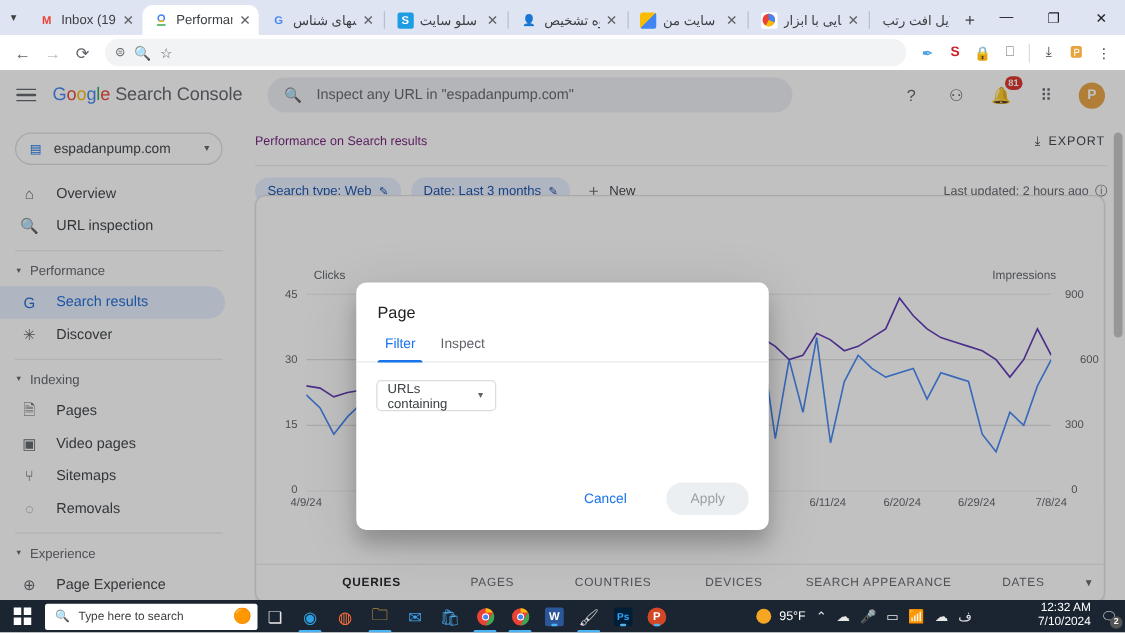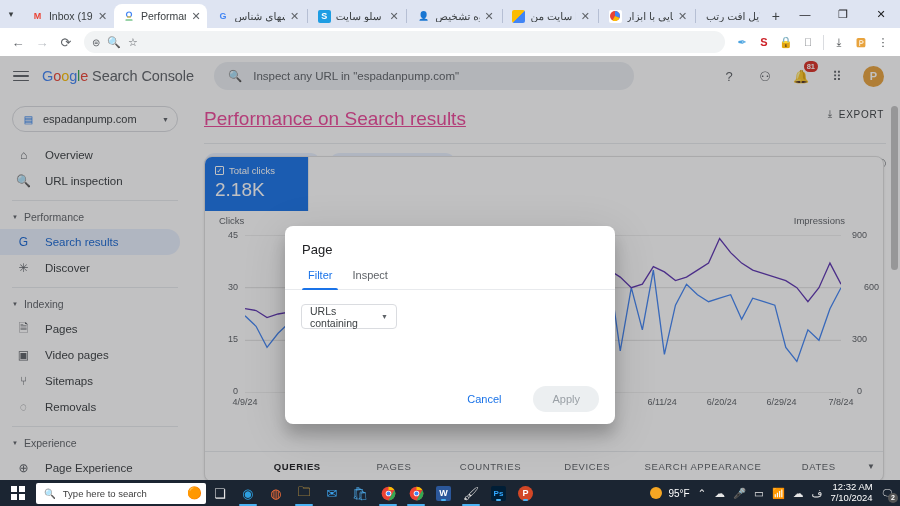--- a/index.html
+++ b/index.html
@@ -122,21 +122,21 @@
   .nav-item .ni { width: 15px; text-align: center; font-size: 12px; color: #5f6368; flex:0 0 15px;}
   .nav-item.active .ni { color: #1967d2; }
   .nav-sec {
     height: 24px; display: flex; align-items: center; gap: 6px;
     padding-left: 12px; font-size: 10.5px; color: #5f6368;
   }
   .nav-sec .tri { font-size: 6px; }
   .nav-div { height: 1px; background: #e8eaed; margin: 6px 12px 4px; }
 
   .content { flex: 1; background: #fff; position: relative; overflow: hidden; }
-  .page-title { font-size: 19px; color: #ec4899; padding: 12px 0 0 14px; text-decoration: underline; }
+  .page-title { font-size: 10px; color: #701a75; padding: 12px 0 0 14px; }
   .export {
     position: absolute; right: 16px; top: 12px; font-size: 10px; color: #3c4043;
     letter-spacing: .7px; display: flex; align-items: center; gap: 6px;
   }
   .title-rule { height:1px; background:#e8eaed; margin: 13px 14px 0; }
   .filters { display: flex; align-items: center; gap: 8px; padding: 9px 14px 0; }
   .chip {
     background: #e8f0fe; color: #174ea6; border-radius: 13px; height: 22px;
     display: flex; align-items: center; gap: 6px; padding: 0 10px; font-size: 10.5px;
   }
@@ -160,21 +160,21 @@
     position: relative;
   }
   .metric.on { background: #1a73e8; color: #fff; }
   .metric.on .m-label, .metric.on .m-val { color: #fff; }
   .m-label { font-size: 9.5px; color: #5f6368; display: flex; gap: 5px; align-items:center;}
   .m-val { font-size: 19px; color: #202124; margin-top: 3px; font-weight: 400; }
   .m-box { width: 9px; height: 9px; border: 1.2px solid #fff; border-radius: 1px;
     display:inline-flex; align-items:center;justify-content:center;font-size:7px;}
 
   .chart-wrap { position: absolute; left:0; right:0; top: 54px; bottom: 48px; }
-  .axis-label { position: absolute; font-size: 9.5px; color: #5f6368; }
+  .axis-label { position: absolute; font-size: 9.5px; color: #5f6368; margin-left: 32px; }
   .tick { position: absolute; font-size: 9px; color: #5f6368; }
   .xtick { position: absolute; font-size: 9px; color: #5f6368; transform: translateX(-50%); }
   .dim-tabs {
     position: absolute; left: 0; right: 0; bottom: 0; height: 30px;
     border-top: 1px solid #e8eaed; display: flex; align-items: center;
     padding-left: 44px; gap: 0;
   }
   .dim-tab { font-size: 9.5px; letter-spacing: .6px; color: #5f6368;
     padding: 0 8px; width: 100px; text-align: center; }
   .dim-tab.active { color: #202124; font-weight: 600; }
@@ -239,21 +239,21 @@
     width: 170px; height: 21px; background: #fff; border-radius: 2px;
     display:flex; align-items:center; gap: 7px; padding: 0 8px;
     font-size: 9.5px; color: #3c3c3c; position: relative;
   }
   .tb-icon { width: 28px; height: 26px; display:flex; align-items:center;
      justify-content:center; font-size: 13px; position: relative; }
   .tb-icon.open::after { content:""; position:absolute; bottom:0; left:5px; right:5px;
      height:2px; background:#4ab3f4; border-radius:2px; }
   .tray { margin-left: auto; display:flex; align-items:center; gap: 8px;
      padding-right: 6px; color: #e6e6e6; font-size: 10px; }
-  .tray-clock { text-align: right; line-height: 1.15; font-size: 9.5px; color:#fff; }
+  .tray-clock { text-align: right; line-height: 1.15; font-size: 9.5px; color:#fff;margin-left:45px; }
   .tray-ico { font-size: 10.5px; color: #e6e6e6; }
   .weather { display:flex; align-items:center; gap:6px; color:#fff; font-size:10px; }
   .sun { width: 12px; height: 12px; border-radius: 50%; background: #f5a623; }
   .notif-badge { position: relative; }
   .notif-badge b { position:absolute; right:-4px; bottom:-3px; background:#555;
      color:#fff; font-size:7px; border-radius:50%; width:10px; height:10px;
      display:flex;align-items:center;justify-content:center; }
 </style>
 </head>
 <body>
@@ -468,29 +468,20 @@
             <span class="plus">＋</span>
             <span>New</span>
           </div>
           <div class="lastupd">
             <span>Last updated: 2 hours ago</span>
             <span>ⓘ</span>
           </div>
         </div>
 
         <div class="card">
-          <div class="metrics">
-            <div class="metric on">
-              <div class="m-label">
-                <span class="m-box">✓</span>
-                <span>Total clicks</span>
-              </div>
-              <div class="m-val">2.18K</div>
-            </div>
-          </div>
 
           <div class="chart-wrap">
             <div class="axis-label" style="left:14px; top:4px;">Clicks</div>
             <div class="axis-label" style="right:38px; top:4px;">Impressions</div>
 
             <div class="tick" style="left:23px; top:19px;">45</div>
             <div class="tick" style="left:23px; top:71px;">30</div>
             <div class="tick" style="left:23px; top:123px;">15</div>
             <div class="tick" style="left:28px; top:175px;">0</div>
 

